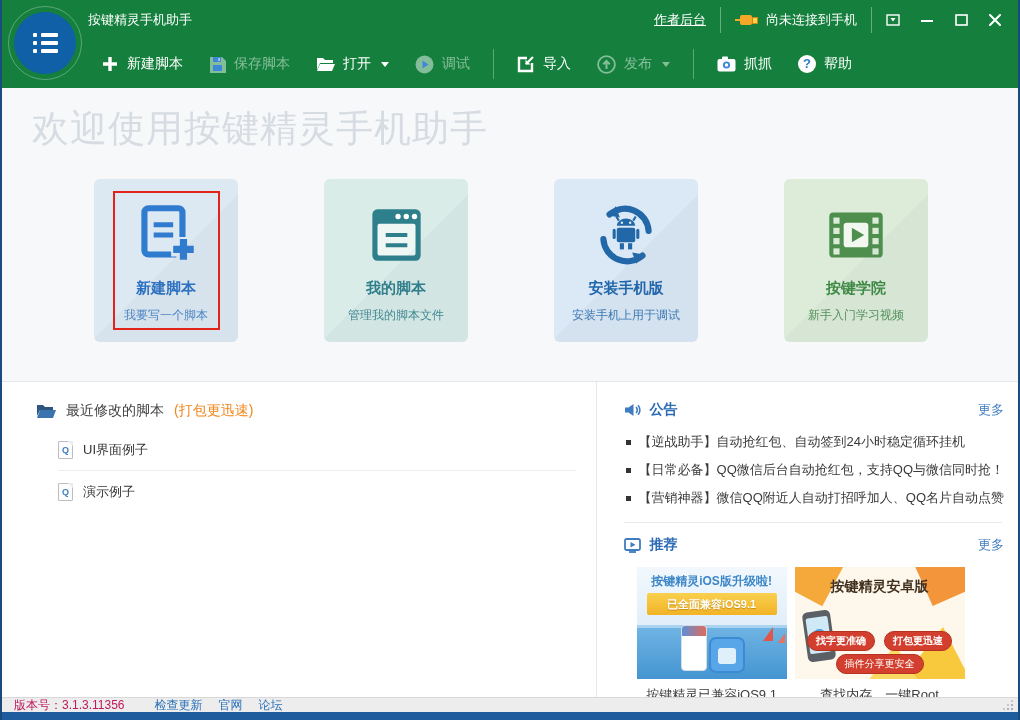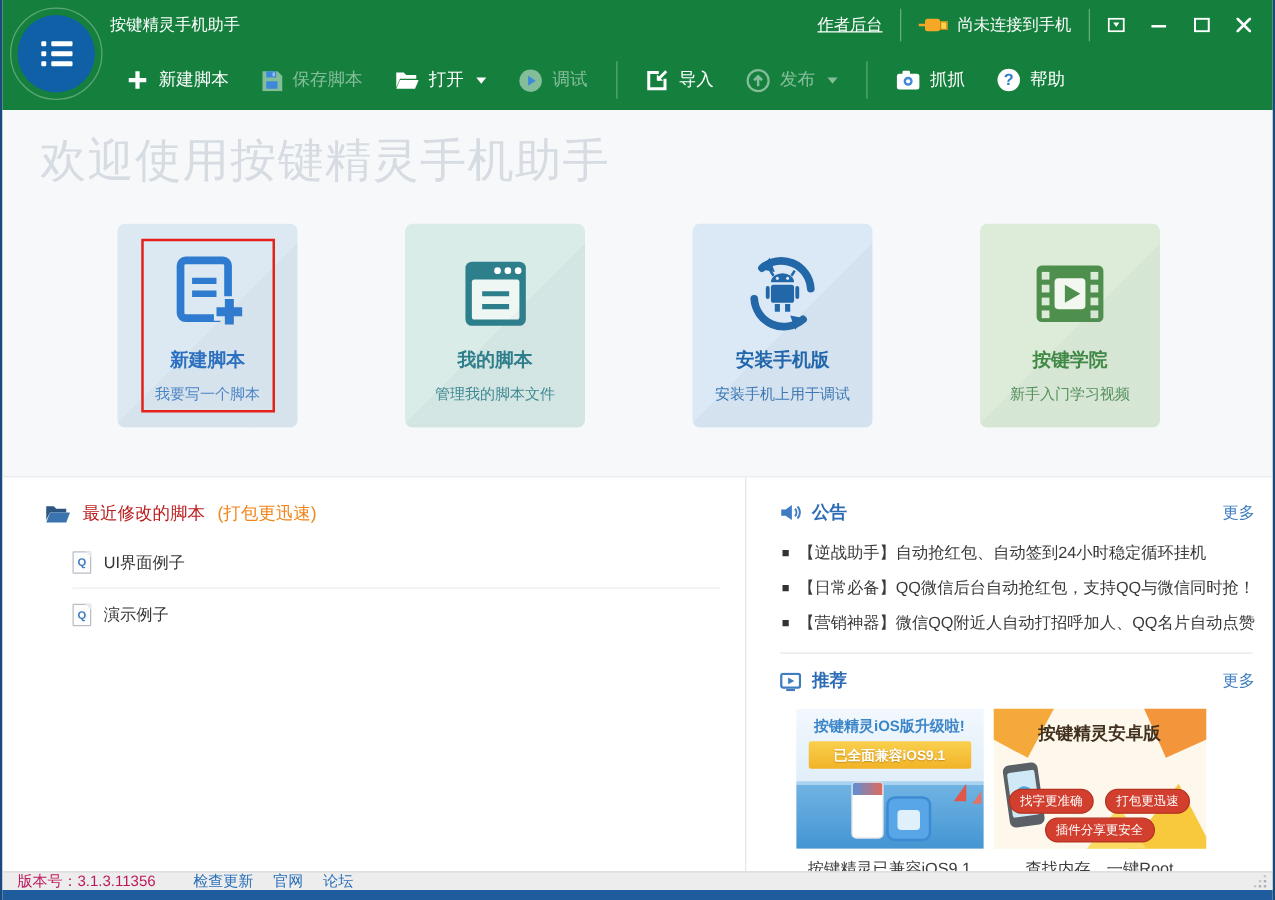--- a/index.html
+++ b/index.html
@@ -61,21 +61,21 @@
   .c3 .card-title { color:#1f66ad; } .c3 .card-sub { color:#3b79b6; }
   .c4 .card-title { color:#3f8a42; } .c4 .card-sub { color:#53925a; }
   .highlight-box { position:absolute; left:19px; top:12px; width:107px; height:139px;
     border:2px solid #e32219; z-index:3; pointer-events:none; }
 
   
   .lower { display:flex; height:315px; background:#fff; }
   .col-left { width:618px; border-right:1px solid #e4e7ea; padding-top:16px; }
   .recent-header { display:flex; align-items:center; gap:10px; padding-left:34px; height:26px; }
   .recent-header svg { display:block; }
-  .recent-title { font-size:14px; color:#b91c1c; }
+  .recent-title { font-size:14px; color:#404040; }
   .open-all { font-size:14px; color:#f08519; cursor:pointer; }
   .recent-list { margin-top:6px; }
   .recent-item { display:flex; align-items:center; gap:10px; margin-left:56px; margin-right:20px; height:41px; cursor:pointer; }
   .recent-item:not(:last-child) { border-bottom:1px solid #ededed; }
   .doc-icon { position:relative; width:15px; height:18px; background:#fdfdfd; border:1px solid #b9bec6;
     border-radius:1px; display:flex; align-items:center; justify-content:center; }
   .doc-icon::before { content:""; position:absolute; right:-1px; top:-1px; width:0; height:0;
     border-left:5px solid transparent; border-top:5px solid #e9ecef; }
   .doc-q { font-size:9px; font-weight:bold; color:#3f7cc0; }
   .recent-item-label { font-size:13px; color:#333; }
@@ -131,21 +131,21 @@
   .and-headline { position:absolute; top:11px; left:0; right:0; text-align:center;
     font-size:14px; font-weight:bold; color:#41301d; white-space:nowrap; }
   .and-version { position:absolute; top:30px; left:0; right:0; text-align:center;
     font-size:21px; font-weight:bold; color:#3a2a17; }
   .and-phone { position:absolute; left:10px; top:44px; width:28px; height:50px; background:#5a6066;
     border-radius:5px; transform:rotate(-8deg); }
   .and-phone::after { content:""; position:absolute; left:3px; top:6px; right:3px; bottom:8px;
     background:#cfe9f7; border-radius:2px; }
   .and-phone::before { content:""; position:absolute; left:8px; top:18px; width:13px; height:13px;
     background:#4aa6dd; border-radius:50%; z-index:1; }
-  .badge-row1 { position:absolute; left:0; right:0; bottom:28px; display:flex; justify-content:center; gap:9px; }
+  .badge-row1 { position:absolute; left:0; right:0; bottom:28px; display:flex; justify-content:center; gap:9px;font-weight:bold; }
   .badge-row2 { position:absolute; left:0; right:0; bottom:5px; display:flex; justify-content:center; }
   .pill { background:#d23f2e; border:1px solid #b5321f; color:#fff; font-size:10px;
     padding:2px 8px; border-radius:10px; white-space:nowrap; }
 
   
   .statusbar { position:relative; height:15px; background:#ededed; border-top:1px solid #d9d9d9;
     display:flex; align-items:center; font-size:12px; }
   .version-label { color:#be185d; margin-left:12px; }
   .status-links { display:flex; gap:16px; margin-left:30px; }
   .status-link { color:#2a6fb8; cursor:pointer; }

